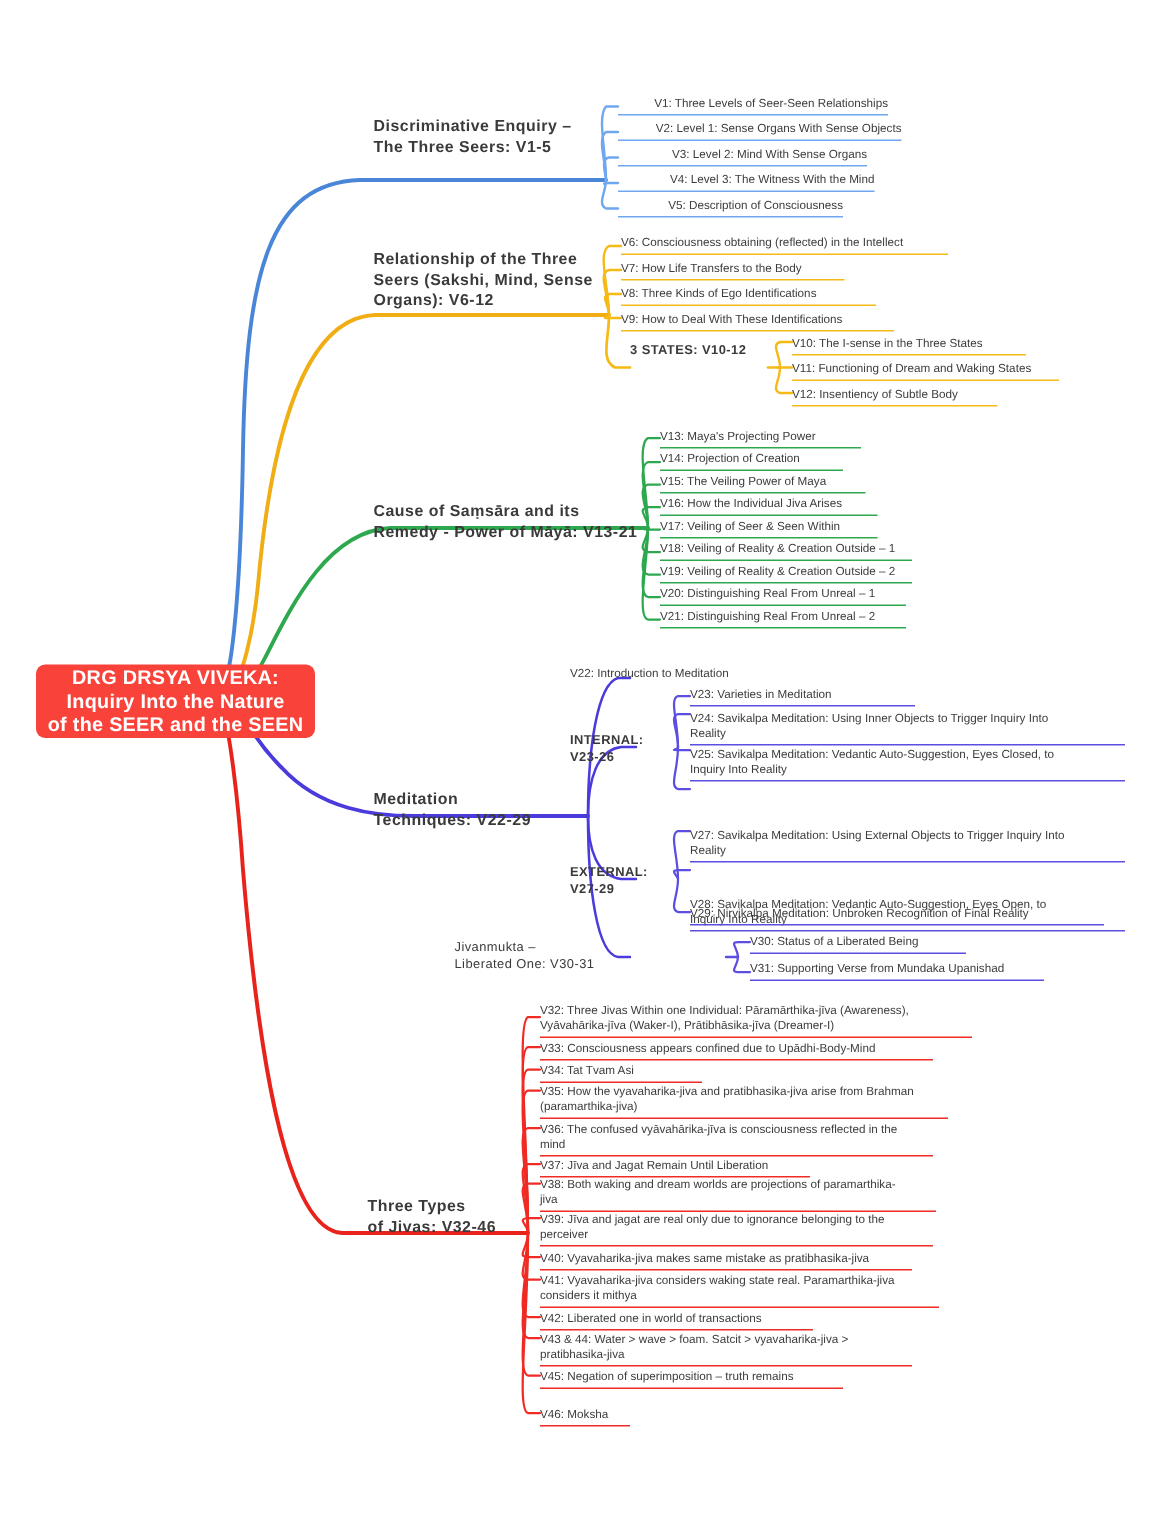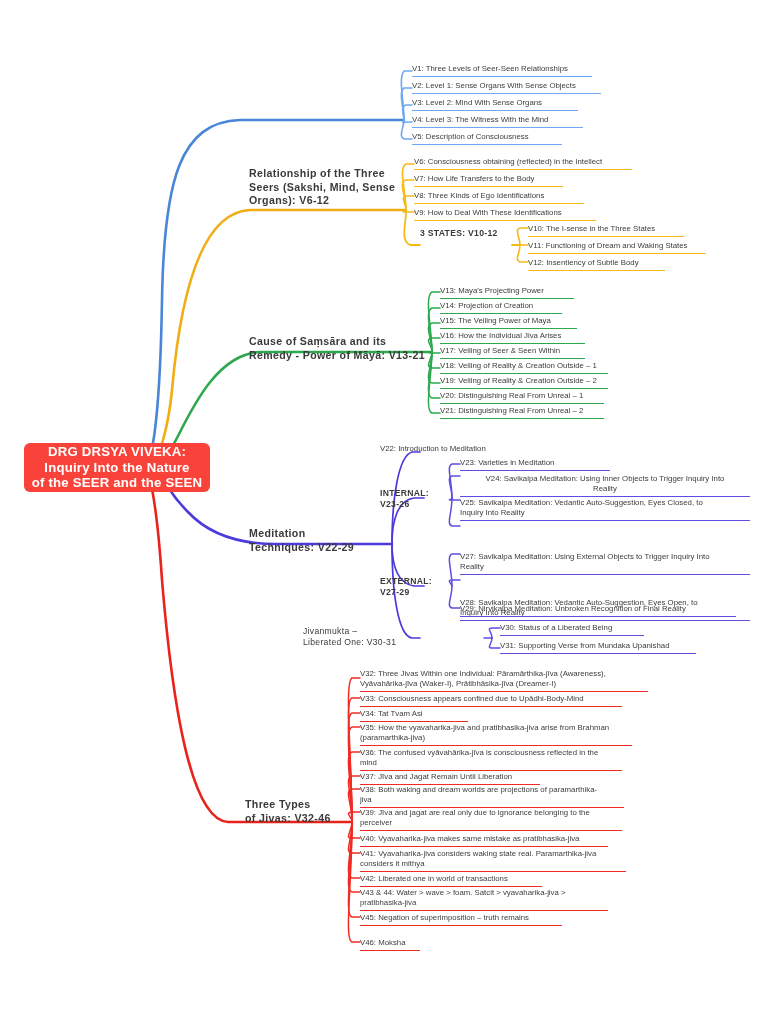--- a/index.html
+++ b/index.html
@@ -51,21 +51,21 @@
   
   .leaf{
     position:absolute;
     font-size:7.8px;
     line-height:10.4px;
     color:#3c3c3c;
     padding-bottom:1.5px;
     box-sizing:border-box;
     white-space:pre-line;
   }
-  .leaf.u-blue  {border-bottom:1.1px solid #6fa8f0;}
+  .leaf.u-blue  {border-bottom:1.1px solid #6fa8f0;text-align:right;}
   .leaf.u-orange{border-bottom:1.1px solid #f5ba16;}
   .leaf.u-green {border-bottom:1.1px solid #2ea84f;}
   .leaf.u-purple{border-bottom:1.1px solid #5b4ee0;}
   .leaf.u-red   {border-bottom:1.1px solid #ef2b24;}
   .leaf.noline  {border-bottom:none;}
 </style>
 </head>
 <body>
 
 <div id="canvas">
@@ -147,20 +147,22 @@
       <path d="M352,822 C352,884 344,940 352,942 L360,942" stroke="#ef2b24" stroke-width="1.5"></path>
     </g>
   </svg>
 
   <div class="root-node" style="left:24px;top:443px;width:186px;height:49px;">
     <span>DRG DRSYA VIVEKA:</span>
     <span>Inquiry Into the Nature</span>
     <span>of the SEER and the SEEN</span>
   </div>
 
+  <div class="branch-title" style="left:249px;top:78px;width:150px;white-space:pre-line;">Discriminative Enquiry –
+The Three Seers: V1-5</div>
 
   <div class="leaf u-blue" style="left:412px;top:64px;width:180px;">V1: Three Levels of Seer-Seen Relationships</div>
   <div class="leaf u-blue" style="left:412px;top:81px;width:189px;">V2: Level 1: Sense Organs With Sense Objects</div>
   <div class="leaf u-blue" style="left:412px;top:98px;width:166px;">V3: Level 2: Mind With Sense Organs</div>
   <div class="leaf u-blue" style="left:412px;top:115px;width:171px;">V4: Level 3: The Witness With the Mind</div>
   <div class="leaf u-blue" style="left:412px;top:132px;width:150px;">V5: Description of Consciousness</div>
 
   <div class="branch-title" style="left:249px;top:167px;width:170px;white-space:pre-line;">Relationship of the Three
 Seers (Sakshi, Mind, Sense
 Organs): V6-12</div>
@@ -190,21 +192,21 @@
   <div class="leaf u-green" style="left:440px;top:406px;width:164px;">V21: Distinguishing Real From Unreal – 2</div>
 
   <div class="branch-title" style="left:249px;top:527px;width:140px;white-space:pre-line;">Meditation
 Techniques: V22-29</div>
 
   <div class="leaf noline" style="left:380px;top:444px;width:180px;">V22: Introduction to Meditation</div>
 
   <div class="group-label" style="left:380px;top:488px;width:70px;white-space:pre-line;">INTERNAL:
 V23-26</div>
   <div class="leaf u-purple" style="left:460px;top:458px;width:150px;">V23: Varieties in Meditation</div>
-  <div class="leaf u-purple" style="left:460px;top:474px;width:290px;text-align:center;">V24: Savikalpa Meditation: Using Inner Objects to Trigger Inquiry Into
+  <div class="leaf u-purple" style="left:460px;top:474px;width:290px;">V24: Savikalpa Meditation: Using Inner Objects to Trigger Inquiry Into
 Reality</div>
   <div class="leaf u-purple" style="left:460px;top:498px;width:290px;">V25: Savikalpa Meditation: Vedantic Auto-Suggestion, Eyes Closed, to
 Inquiry Into Reality</div>
 
   <div class="group-label" style="left:380px;top:576px;width:70px;white-space:pre-line;">EXTERNAL:
 V27-29</div>
   <div class="leaf u-purple" style="left:460px;top:552px;width:290px;">V27: Savikalpa Meditation: Using External Objects to Trigger Inquiry Into
 Reality</div>
   <div class="leaf u-purple" style="left:460px;top:578px;width:290px;margin-top:20px;">V28: Savikalpa Meditation: Vedantic Auto-Suggestion, Eyes Open, to
 Inquiry Into Reality</div>

